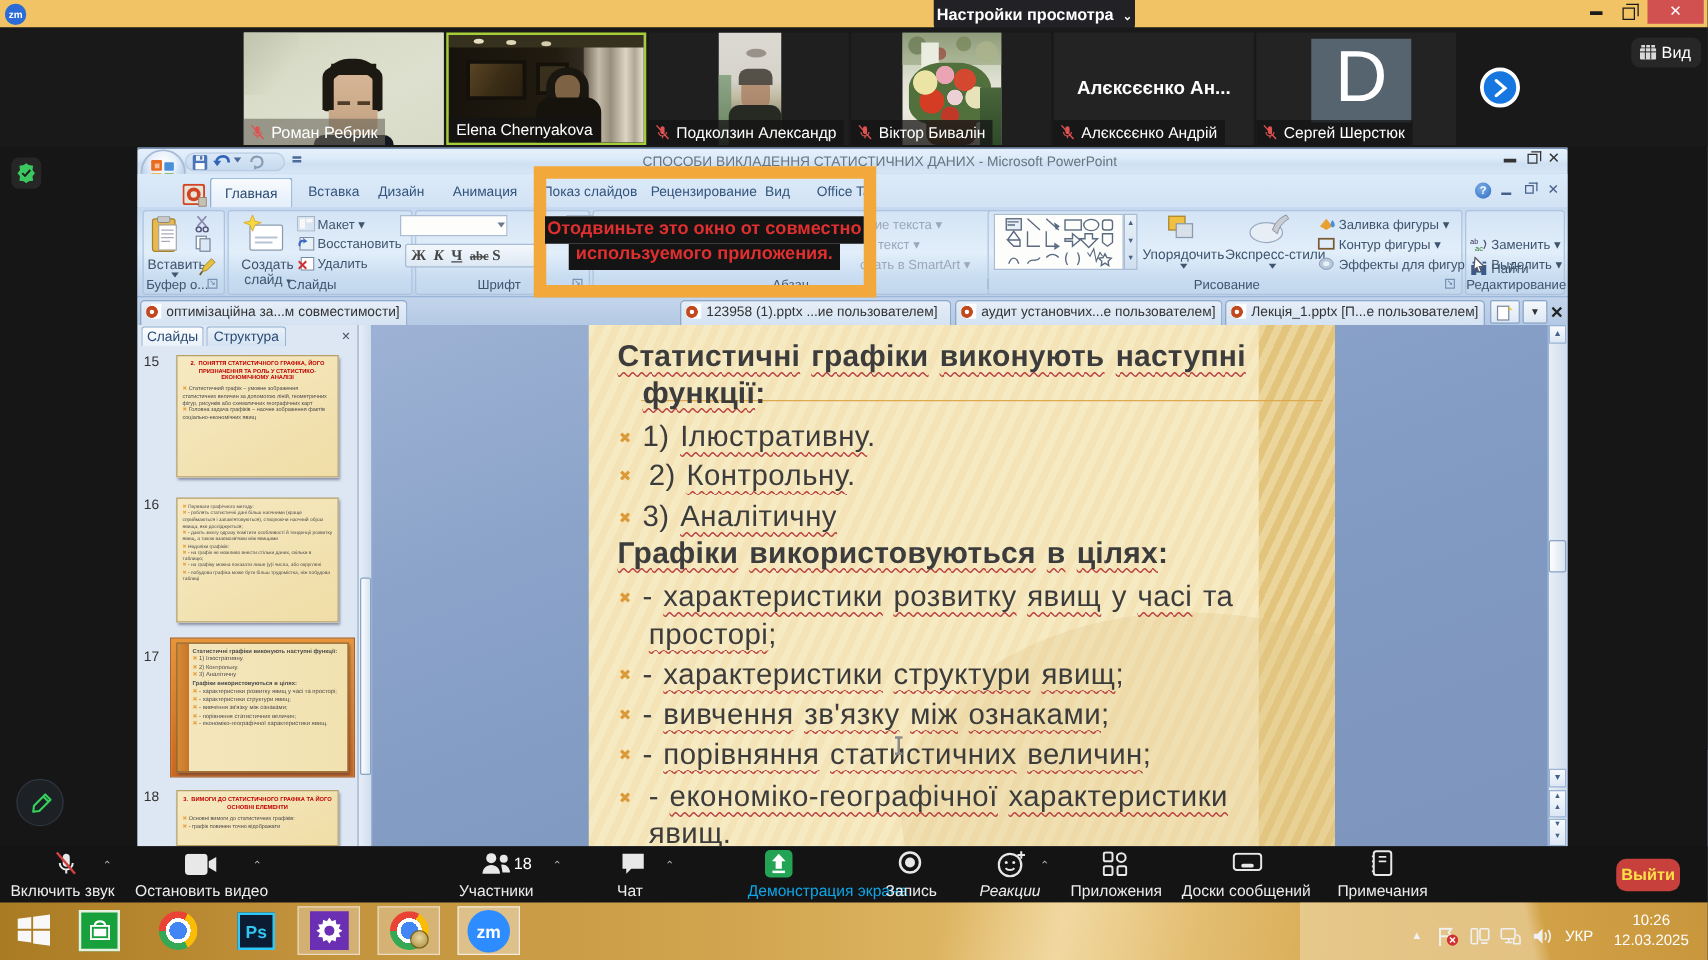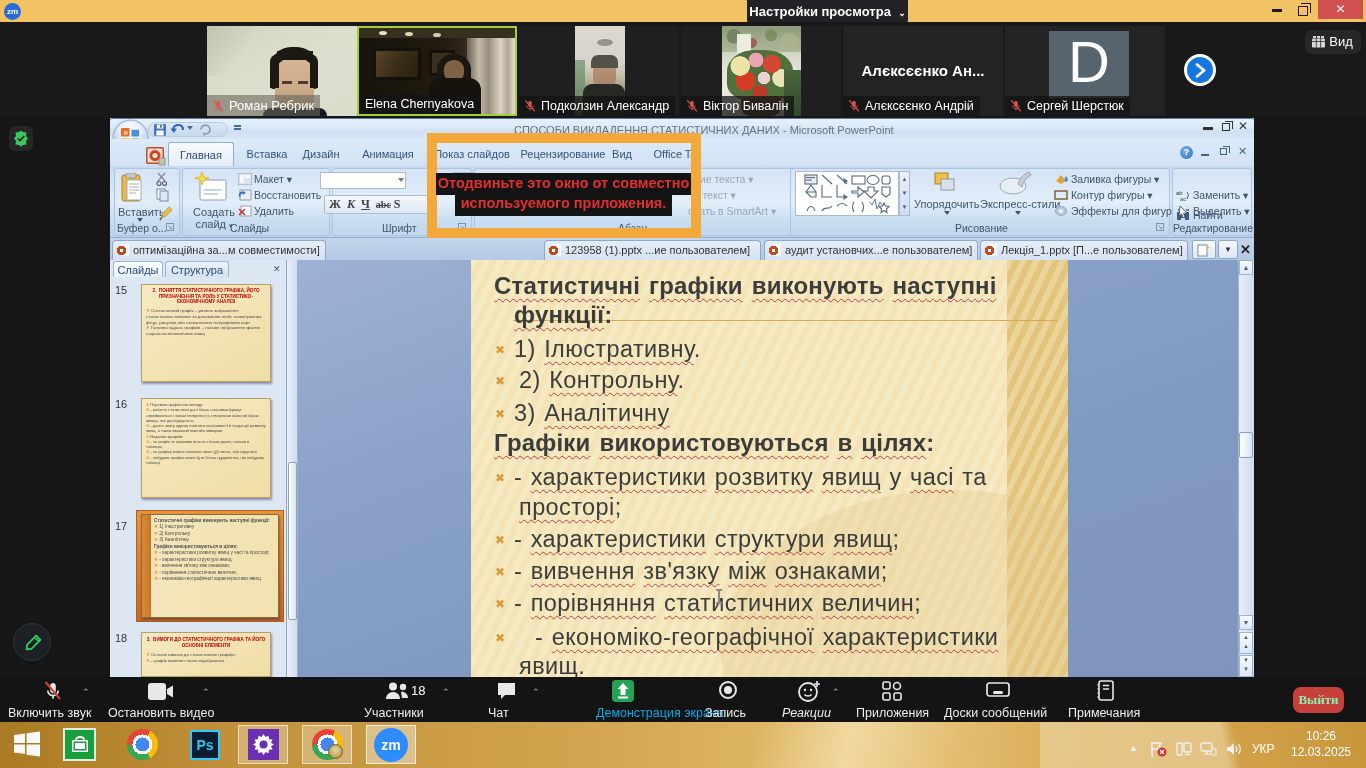--- a/index.html
+++ b/index.html
@@ -37,39 +37,39 @@
 .dticon { display:inline-block; width:13px; height:13px; margin-right:3px; vertical-align:-2px; position:relative;
   background: radial-gradient(circle at 4.5px 7.5px, #fff 1.5px, #c2491f 2px 4.5px, transparent 5px), linear-gradient(#fff,#fff) 4px 1px/8px 12px no-repeat, linear-gradient(#e8e4da,#e8e4da) 0 3px/9px 9px no-repeat; }
 .thumb { position:absolute; width:130px; background:linear-gradient(150deg,#f6e9c2 0%,#f0ddA6 100%); border:1px solid #b8a064; box-shadow:1px 2px 2px rgba(40,40,80,.45); overflow:hidden; }
 .sttl { position:absolute; font-size:24px; font-weight:bold; color:#3c3c3c; letter-spacing:.2px; word-spacing:2px; white-space:nowrap; }
 .sline { position:absolute; font-size:23.5px; color:#3c3c3c; letter-spacing:.4px; word-spacing:1.5px; white-space:nowrap; }
 .smark { position:absolute; font-size:12px; color:#dc9a39; }
 .sp { text-decoration:underline; text-decoration-style:wavy; text-decoration-color:#b84040; text-decoration-thickness:1px; text-underline-offset:4px; text-decoration-skip-ink:none; }
 
 
 #ztoolbar { left:0; top:677px; width:1366px; height:45px; background:#141414; }
-.zbtn { position:absolute; color:#ededed; font-size:12.5px; white-space:nowrap; }
+.zbtn { position:absolute; color:#ededed; font-size:12.5px; text-align:center; white-space:nowrap; }
 .caret { position:absolute; color:#b8b8b8; font-size:9px; }
 
 
 #taskbar { left:0; top:722px; width:1366px; height:46px; background:linear-gradient(90deg,#a97b22 0%,#c2923c 18%,#cfa24c 40%,#e3bc6a 62%,#d8a952 80%,#cf9c44 100%); }
 </style>
 </head>
 <body>
 <div id="stage">
   <div class="abs" id="topbar"></div>
   <div class="abs" id="zmlogo">zm</div>
   <div class="abs" id="viewset">Настройки просмотра&nbsp;&nbsp;<span style="font-size:9px;">⌄</span></div>
   <div class="abs" id="winmin"></div>
   <div class="abs" id="winrest"></div>
   <div class="abs" id="winclose">✕</div>
 
   <div class="abs" id="vstrip"></div>
 
-  <div class="tile" style="left:207px;background:#d3dbcb;padding-left:32px;">
+  <div class="tile" style="left:195px;background:#d3dbcb;padding-left:32px;">
     <div class="abs" style="left:0;top:0;width:160px;height:90px;background:linear-gradient(155deg,#cfd2bc 0%,#d9dcc8 30%,#dee0cf 60%,#d8dbc8 100%);"></div>
     <div class="abs" style="left:0;top:0;width:44px;height:50px;background:linear-gradient(125deg,#c2c5ae 0%,rgba(205,208,185,0) 70%);"></div>
     <div class="abs" style="left:64px;top:21px;width:46px;height:42px;background:#1c1812;border-radius:20px 20px 2px 2px;"></div>
     <div class="abs" style="left:68px;top:32px;width:39px;height:52px;background:linear-gradient(180deg,#d6b696 0%,#cbab8a 55%,#bc9c7c 100%);border-radius:16px 16px 10px 10px;"></div>
     <div class="abs" style="left:63px;top:28px;width:9px;height:34px;background:#1c1812;border-radius:8px 0 0 0;"></div>
     <div class="abs" style="left:103px;top:28px;width:8px;height:34px;background:#1c1812;border-radius:0 8px 0 0;"></div>
     <div class="abs" style="left:70px;top:25px;width:36px;height:9px;background:#1c1812;"></div>
     <div class="abs" style="left:75px;top:55px;width:10px;height:2.5px;background:#503c28;"></div>
     <div class="abs" style="left:91px;top:55px;width:10px;height:2.5px;background:#503c28;"></div>
     <div class="abs" style="left:56px;top:82px;width:64px;height:8px;background:#15181e;border-radius:12px 12px 0 0;"></div>
@@ -423,21 +423,21 @@
         <div class="smark" style="left:24px;top:211px;">✖</div>
           <div class="sline" style="left:43px;top:204px;">- <span class="sp">характеристики</span> <span class="sp">розвитку</span> <span class="sp">явищ</span> у <span class="sp">часі</span> та</div>
         <div class="sline" style="left:48px;top:234px;"><span class="sp">просторі</span>;</div>
         <div class="smark" style="left:24px;top:273px;">✖</div>
           <div class="sline" style="left:43px;top:266px;">- <span class="sp">характеристики</span> <span class="sp">структури</span> <span class="sp">явищ</span>;</div>
         <div class="smark" style="left:24px;top:305px;">✖</div>
           <div class="sline" style="left:43px;top:298px;">- <span class="sp">вивчення</span> <span class="sp">зв'язку</span> <span class="sp">між</span> <span class="sp">ознаками</span>;</div>
         <div class="smark" style="left:24px;top:337px;">✖</div>
           <div class="sline" style="left:43px;top:330px;">- <span class="sp">порівняння</span> <span class="sp">статистичних</span> <span class="sp">величин</span>;</div>
         <div class="smark" style="left:24px;top:371px;">✖</div>
-          <div class="sline" style="left:64px;top:364px;">- <span class="sp">економіко-географічної</span> <span class="sp">характеристики</span></div>
+          <div class="sline" style="left:48px;top:364px;">- <span class="sp">економіко-географічної</span> <span class="sp">характеристики</span></div>
         <div class="sline" style="left:48px;top:393px;"><span class="sp">явищ</span>.</div>
       </div>
       <div class="abs" style="left:608px;top:330px;width:1.5px;height:13px;background:#8a8a8a;"></div>
       <div class="abs" style="left:606px;top:329px;width:6px;height:1.5px;background:#8a8a8a;"></div>
       <div class="abs" style="left:606px;top:342px;width:6px;height:1.5px;background:#8a8a8a;"></div>
 
       <div class="abs" style="left:1128px;top:0;width:16px;height:417px;background:linear-gradient(90deg,#e8eef6,#cfdcee);border-left:1px solid #9ab4d4;"></div>
       <div class="abs" style="left:1129px;top:0;width:14px;height:15px;background:linear-gradient(180deg,#f8fafd,#dce7f4);border:1px solid #9ab4d4;font-size:7px;color:#44618a;text-align:center;line-height:14px;">▲</div>
       <div class="abs" style="left:1129px;top:172px;width:14px;height:26px;background:linear-gradient(90deg,#fdfdfe,#d8e4f2);border:1px solid #8aa4c4;border-radius:2px;"></div>
       <div class="abs" style="left:1129px;top:355px;width:14px;height:15px;background:linear-gradient(180deg,#f8fafd,#dce7f4);border:1px solid #9ab4d4;font-size:7px;color:#44618a;text-align:center;line-height:14px;">▼</div>
@@ -532,21 +532,21 @@
     </svg>
   <div class="zbtn" style="left:944px;top:706px;width:106px;">Доски сообщений</div>
 
   <svg class="abs" style="left:1096px;top:680px;" width="20" height="21" viewBox="0 0 20 21">
       <rect x="3" y="1" width="14" height="19" rx="2" fill="none" stroke="#e8e8e8" stroke-width="1.6"></rect>
       <path d="M7 5.5 h6 M7 9 h6" stroke="#e8e8e8" stroke-width="1.4"></path>
       <path d="M3 5 h-1.5 M3 9 h-1.5 M3 13 h-1.5 M3 17 h-1.5" stroke="#e8e8e8" stroke-width="1.4"></path>
     </svg>
   <div class="zbtn" style="left:1068px;top:706px;width:76px;">Примечания</div>
 
-  <div class="abs" style="left:1293px;top:687px;width:51px;height:26px;background:#c8403c;border-radius:8px;color:#86efac;font-size:13px;font-weight:bold;text-align:center;line-height:26px;font-family:Liberation Serif, serif;">Выйти</div>
+  <div class="abs" style="left:1293px;top:687px;width:51px;height:26px;background:#c8403c;border-radius:8px;color:#fde047;font-size:13px;font-weight:bold;text-align:center;line-height:26px;">Выйти</div>
 
   <div class="abs" id="taskbar"></div>
   <div class="abs" style="left:0;top:722px;width:1366px;height:46px;background:linear-gradient(105deg,rgba(255,244,214,0) 55%,rgba(255,244,214,.5) 62%,rgba(255,244,214,.15) 70%,rgba(255,244,214,0) 78%);"></div>
   <div class="abs" style="left:1040px;top:722px;width:326px;height:46px;background:linear-gradient(78deg, rgba(242,226,188,.5) 0%, rgba(242,226,188,.5) 56%, rgba(205,158,60,.28) 60%, rgba(185,136,40,.3) 100%);"></div>
 
   <svg class="abs" style="left:14px;top:731px;" width="26" height="26" viewBox="0 0 26 26">
       <path d="M0 4 L11 2.5 V12 H0z M12.5 2.3 L26 0.5 V12 H12.5z M0 13.5 H11 V23 L0 21.5z M12.5 13.5 H26 V25.5 L12.5 23.7z" fill="#f8f8f8"></path>
     </svg>
 
   <div class="abs" style="left:63px;top:728px;width:33px;height:33px;background:#18a03c;border:2px solid #e8f0e0;"></div>

